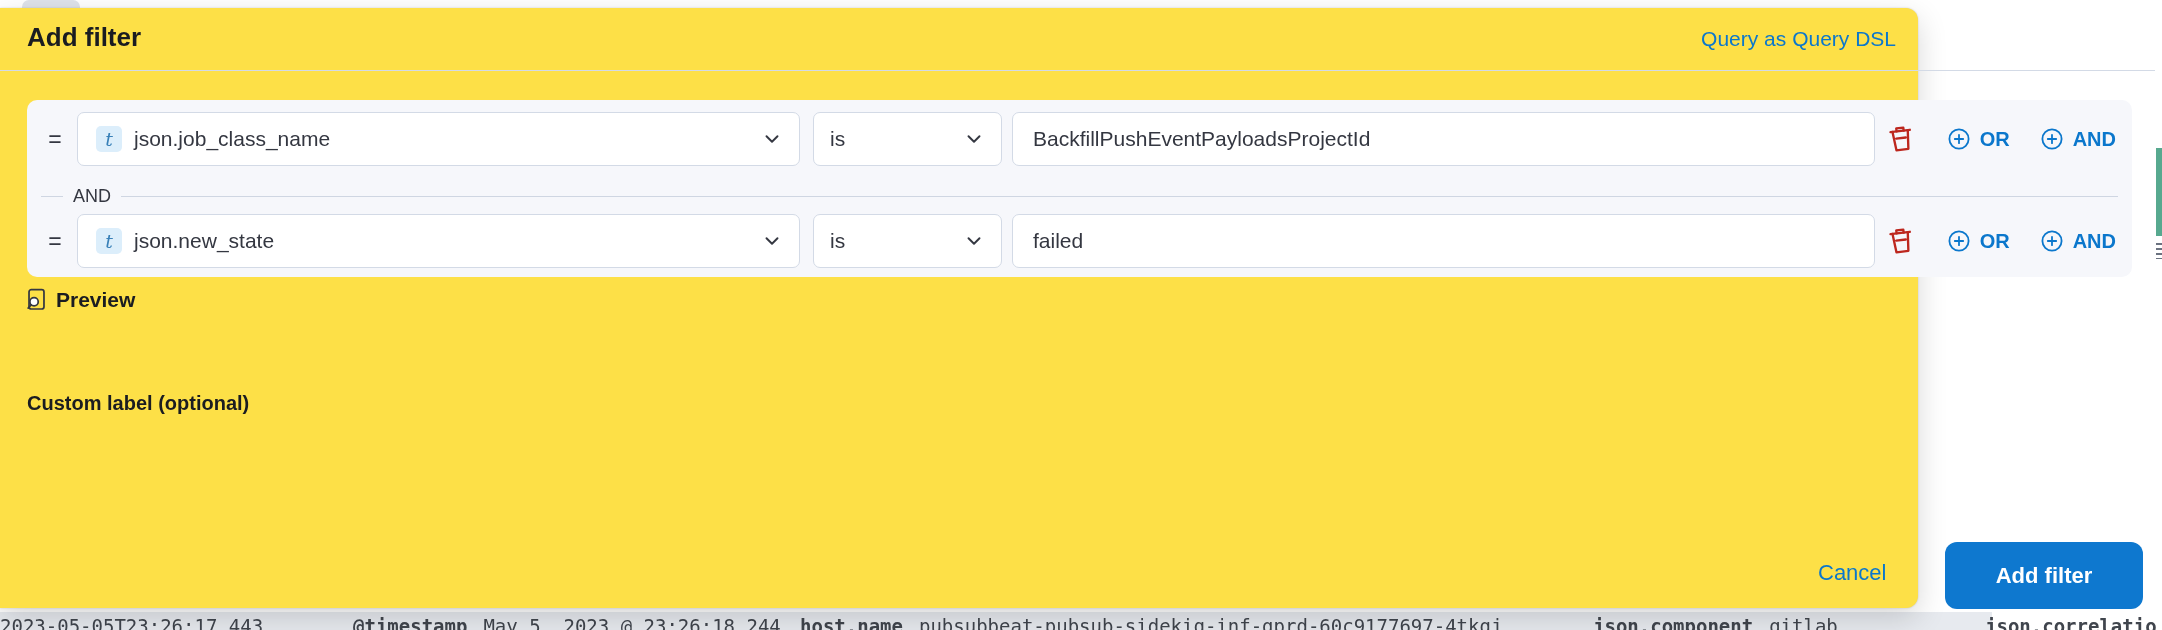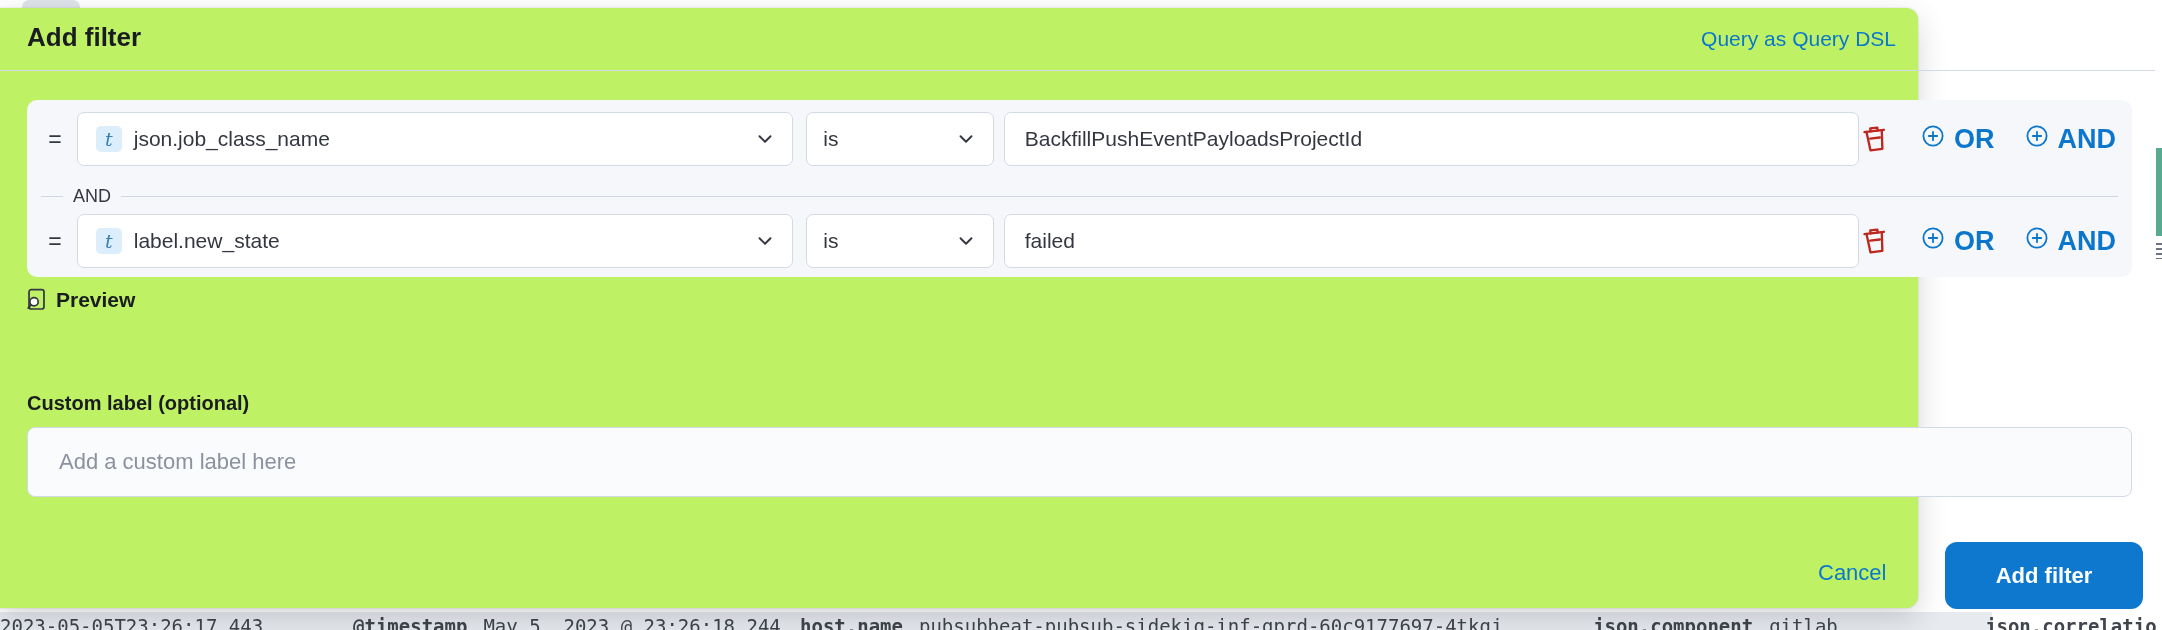--- a/index.html
+++ b/index.html
@@ -14,21 +14,21 @@
   .doc-frag .fname{font-weight:bold;}
   .doc-frag .fval{margin-left:16px;}
   .doc-frag .fval:first-child{margin-left:0;}
   .edge-green{position:absolute;left:2156px;top:148px;width:6px;height:88px;background:#57a98f;}
   .edge-icon{position:absolute;left:2156px;top:243px;width:6px;height:16px;
              background:repeating-linear-gradient(#6b7280 0 2px,transparent 2px 5px);}
 
   
   .arrow-tab{position:absolute;left:22px;top:0;width:58px;height:10px;
              background:#dfe3ea;border-radius:7px 7px 0 0;}
-  .popover{position:absolute;left:0;top:8px;width:1918px;height:600px;background:#bef264;
+  .popover{position:absolute;left:0;top:8px;width:1918px;height:600px;background:#fde047;
            border-radius:0 12px 12px 0;
            box-shadow:0 10px 30px rgba(0,0,0,.16),0 0 2px rgba(0,0,0,.18);}
   .pop-title{position:absolute;left:27px;top:14px;font-size:26px;font-weight:700;color:#1a1c21;}
   .edit-dsl{position:absolute;right:22px;top:19px;font-size:21px;font-weight:500;
             color:#0b77cc;cursor:pointer;}
   .divider{position:absolute;left:0;top:62px;width:2155px;height:1px;background:#d3dae6;}
 
   
   .panel{position:absolute;left:27px;top:92px;width:2105px;height:177px;
          background:#f6f7fb;border-radius:10px;}
@@ -42,22 +42,22 @@
   .op-select{width:189px;margin-left:13px;padding:0 16px;align-items:center;}
   .chev{margin-left:auto;flex:0 0 auto;}
   .token{width:26px;height:26px;margin:0 12px 0 2px;background:#dceefb;color:#3880b8;
          border-radius:5px;font-style:italic;font-family:"DejaVu Serif",serif;font-size:19px;
          display:flex;align-items:center;justify-content:center;flex:0 0 auto;}
   .value-input{width:863px;height:54px;margin-left:10px;background:#fff;
                border:1px solid #d3dae6;border-radius:7px;padding:0 20px;font-size:21px;
                color:#343741;box-sizing:border-box;font-family:"Liberation Sans",sans-serif;}
   .row-actions{margin-left:auto;margin-right:16px;display:flex;align-items:center;}
   .trash-btn{width:32px;height:34px;cursor:pointer;display:flex;align-items:center;justify-content:center;}
-  .plus-btn{display:flex;align-items:flex-start;margin-left:30px;cursor:pointer;
-            color:#0b77cc;font-weight:700;font-size:27px;}
+  .plus-btn{display:flex;align-items:flex-end;margin-left:30px;cursor:pointer;
+            color:#0b77cc;font-weight:700;font-size:20px;}
   .plus-btn span{margin-left:9px;}
   .sep{position:absolute;top:86px;left:14px;right:14px;display:flex;align-items:center;
        font-size:18px;color:#343741;}
   .sep .dash{width:22px;height:1px;background:#cfd6e2;margin-right:10px;}
   .sep .line{flex:1;height:1px;background:#cfd6e2;margin-left:10px;}
 
   
   .preview-head{position:absolute;left:25px;top:280px;display:flex;align-items:flex-start;
                 font-size:21px;font-weight:700;color:#1a1c21;}
   .preview-head svg{margin-right:8px;}
@@ -152,21 +152,21 @@
       <div class="sep">
         <div class="dash"></div>
         <span>AND</span>
         <div class="line"></div>
       </div>
 
       <div class="frow r2">
         <div class="eq">=</div>
         <div class="control field-select">
           <span class="token">t</span>
-          <span>label.new_state</span>
+          <span>json.new_state</span>
           <svg class="chev" width="22" height="22" viewBox="0 0 16 16" fill="none">
             <path d="M4 6l4 4 4-4" stroke="#343741" stroke-width="1.4" stroke-linecap="round" stroke-linejoin="round"></path>
           </svg>
         </div>
         <div class="control op-select">
           <span>is</span>
           <svg class="chev" width="22" height="22" viewBox="0 0 16 16" fill="none">
             <path d="M4 6l4 4 4-4" stroke="#343741" stroke-width="1.4" stroke-linecap="round" stroke-linejoin="round"></path>
           </svg>
         </div>
@@ -203,18 +203,17 @@
     <div class="preview-head">
       <svg width="23" height="23" viewBox="0 0 16 16" fill="none" stroke="#343741" stroke-width="1.2">
         <rect x="2.8" y="1.2" width="10.4" height="13.4" rx="1.6"></rect>
         <circle cx="6.3" cy="9.6" r="2.9" fill="#fff"></circle>
         <path d="M4.3 11.7L2.2 14" stroke-linecap="round"></path>
       </svg>
       <span>Preview</span>
     </div>
 
     <div class="custom-head">Custom label (optional)</div>
-    <input class="custom-input" type="text" placeholder="Add a custom label here" style="">
 
     <a class="cancel-btn">Cancel</a>
     <button class="submit-btn">Add filter</button>
   </div>
 </div>
 
 </body></html>

